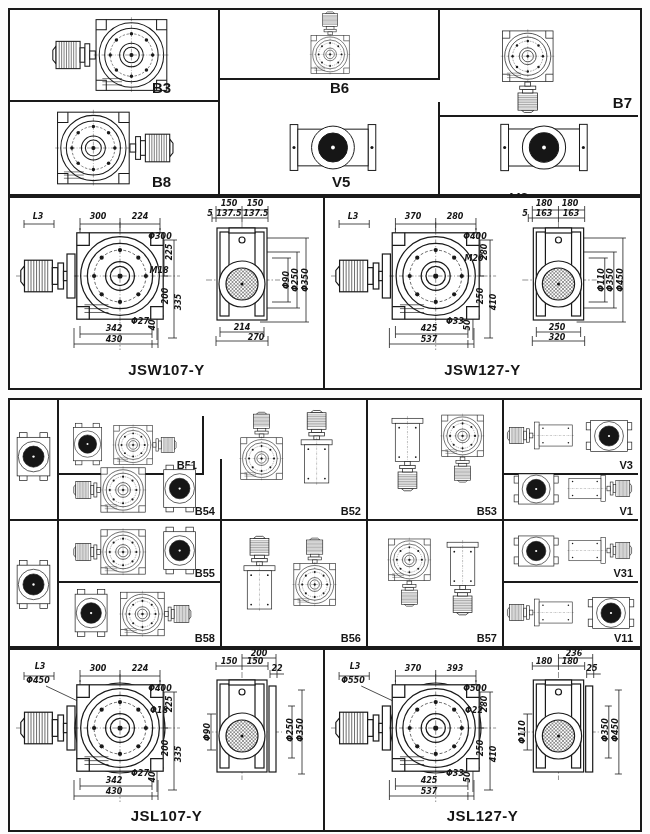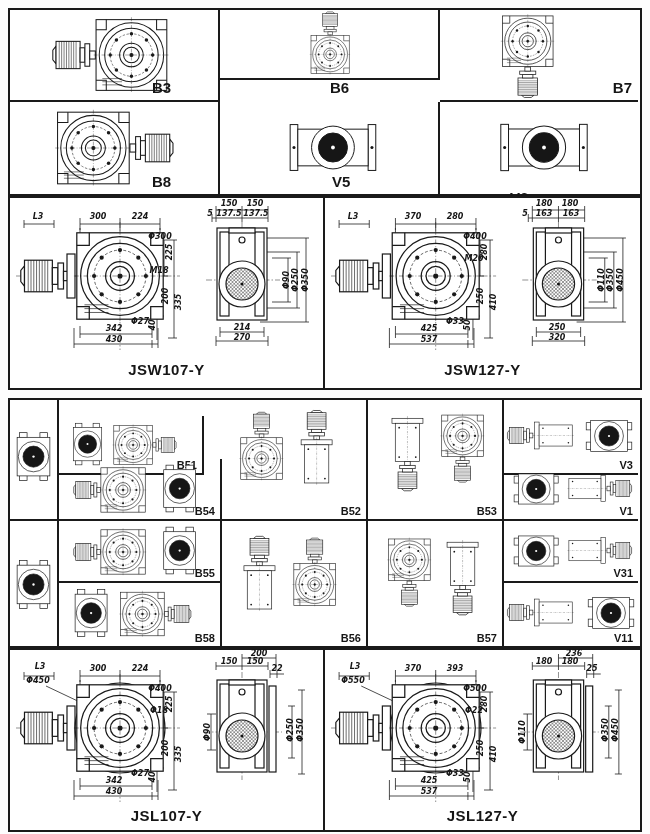--- a/index.html
+++ b/index.html
@@ -258,21 +258,21 @@
         <use href="#gm-l" x="40" y="5" width="123" height="82"></use>
       </svg>
     <span class="tlabel" style="left:142px;top:70px">B3</span>
   </div>
   <div class="cell br bb" style="left:210px;top:0;width:220px;height:70px">
     <svg class="cart" viewBox="0 0 220 92">
         <use href="#gm-t" x="82" y="2" width="59" height="88"></use>
       </svg>
     <span class="tlabel" style="left:110px;top:70px">B6</span>
   </div>
-  <div class="cell bb" style="left:430px;top:0;width:198px;height:92px">
+  <div class="cell bb" style="left:430px;top:15px;width:198px;height:92px">
     <svg class="cart" viewBox="0 0 198 92">
         <use href="#gm-b" x="58" y="2" width="59" height="88"></use>
       </svg>
     <span class="tlabel" style="right:6px;top:70px">B7</span>
   </div>
   <div class="cell br" style="left:0;top:92px;width:210px;height:92px">
     <svg class="cart" viewBox="0 0 210 92">
         <use href="#gm-r" x="44" y="5" width="123" height="82"></use>
       </svg>
     <span class="tlabel" style="left:142px;top:72px">B8</span>
@@ -309,21 +309,21 @@
   <span class="d" style="left:104px;top:142px">430</span>
   <span class="d" style="left:219px;top:6px">150</span>
   <span class="d" style="left:245px;top:6px">150</span>
   <span class="d" style="left:200px;top:16px">5</span>
   <span class="d" style="left:219px;top:16px">137.5</span>
   <span class="d" style="left:246px;top:16px">137.5</span>
   <span class="d dv" style="left:277px;top:82px">Φ90</span>
   <span class="d dv" style="left:286px;top:82px">Φ250</span>
   <span class="d dv" style="left:296px;top:82px">Φ350</span>
   <span class="d" style="left:232px;top:130px">214</span>
-  <span class="d" style="left:232px;top:140px">270</span>
+  <span class="d" style="left:246px;top:140px">270</span>
   <div class="ptitle" style="bottom:10px">JSW107-Y</div>
 </div>
 
 <div class="panel" style="left:323px;top:196px;width:319px;height:194px">
   <svg class="cart" viewBox="0 0 313 190" preserveAspectRatio="none">
       <use href="#panel-jsw"></use>
     </svg>
   <span class="d" style="left:28px;top:19px">L3</span>
   <span class="d" style="left:88px;top:19px">370</span>
   <span class="d" style="left:130px;top:19px">280</span>

